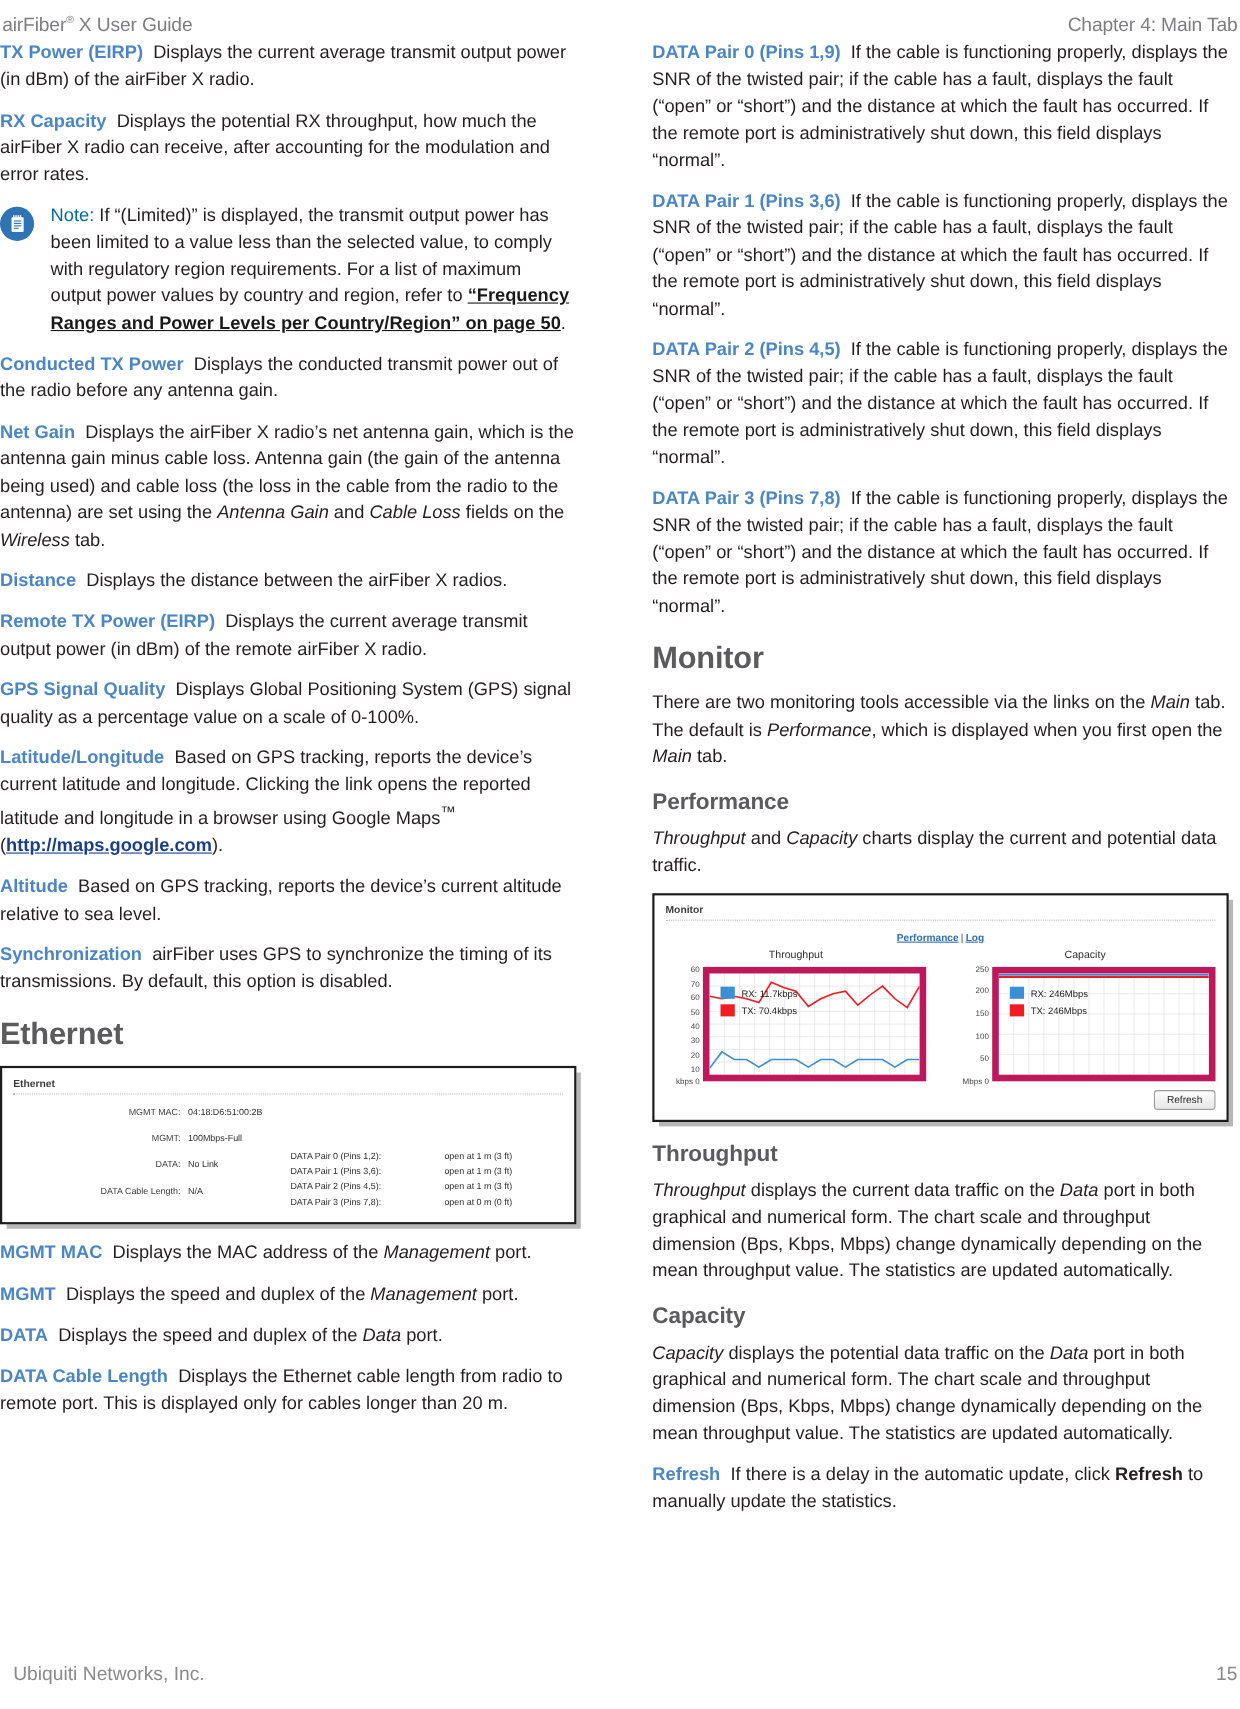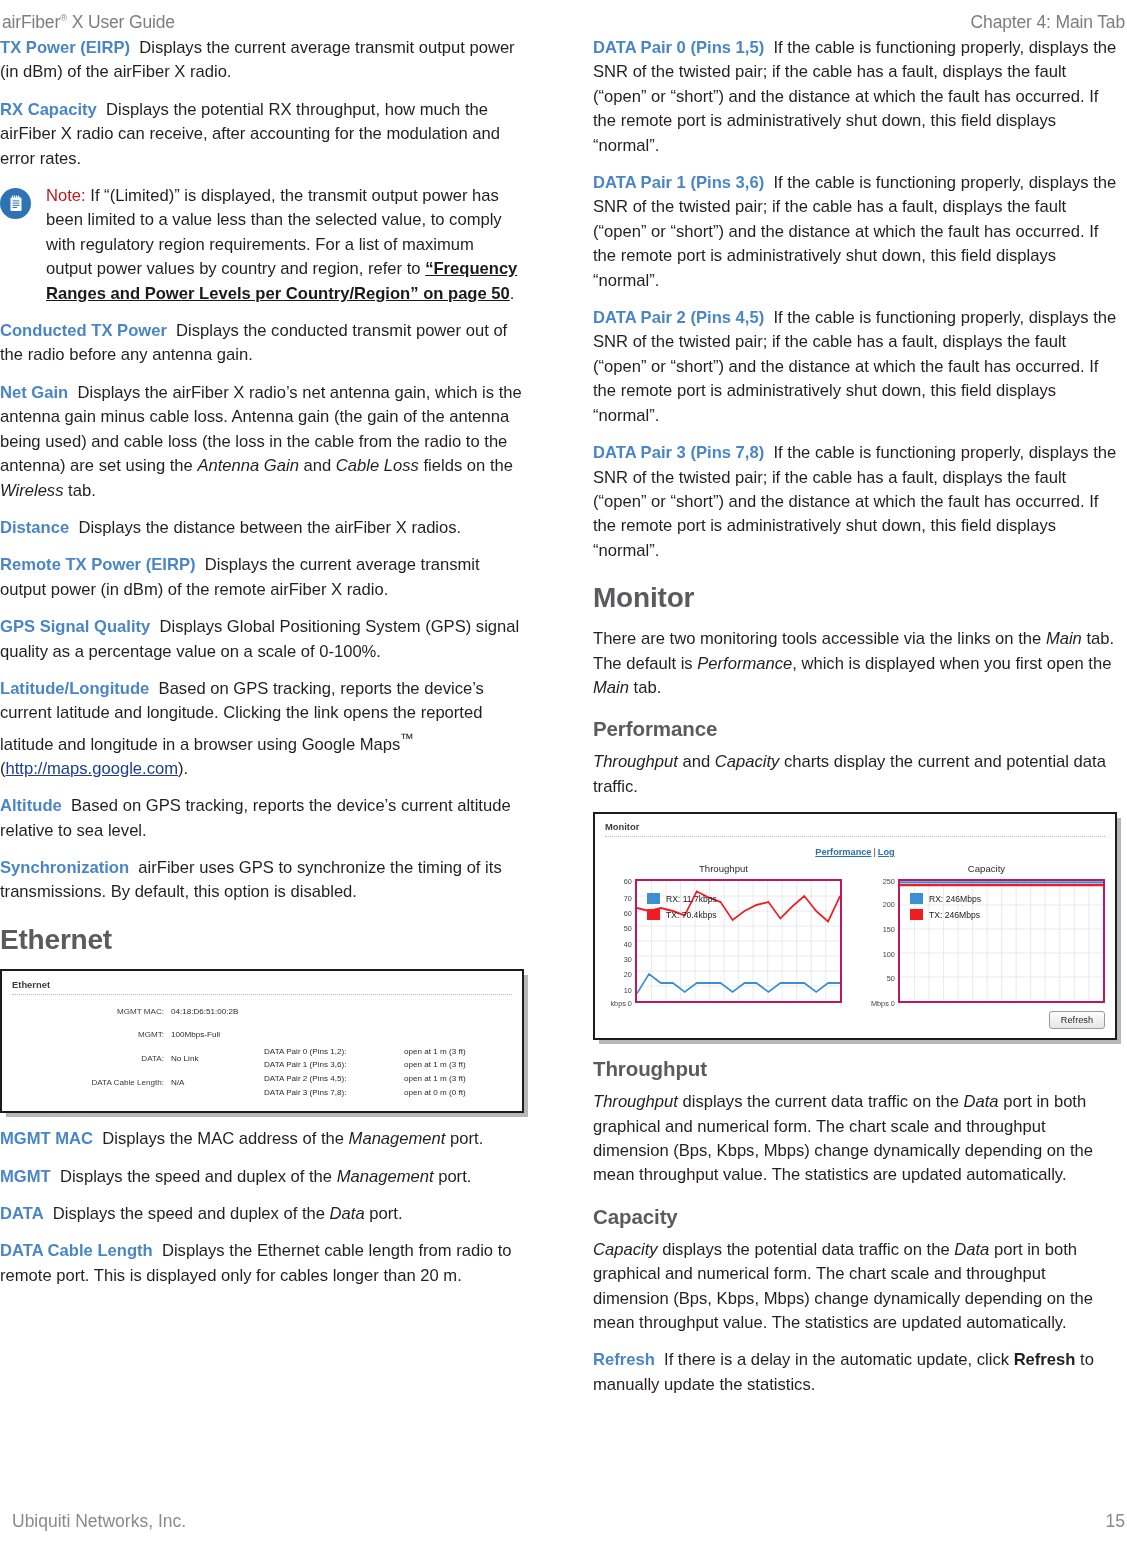--- a/index.html
+++ b/index.html
@@ -61,21 +61,21 @@
   }
   .ital { font-style: italic; }
   .bold { font-weight: bold; }
   a.xref {
     color: #1a1a1a;
     font-weight: bold;
     text-decoration: underline;
   }
   a.weblink {
     color: #1a3e8c;
-    font-weight: normal;
+    font-weight: bold;
     text-decoration: underline;
     text-align: right;
   }
 
   
   h1.h1 {
     margin: 19px 0 13px 0;
     font-size: 28px;
     font-weight: bold;
     color: #5b5b5d;
@@ -107,21 +107,21 @@
     background: #2e74b5;
     display: flex;
     align-items: center;
     justify-content: center;
   }
   .note-body {
     flex: 1 1 auto;
     font-size: 16.6px;
     line-height: 24.4px;
   }
-  .note-label { color: #b91c1c; }
+  .note-label { color: #0369a1; }
 
   
   .figure {
     position: relative;
     margin: 8px 0 14px 0;
   }
   .figure .shadow {
     position: absolute;
     left: 6px; top: 6px; right: -4px; bottom: -4px;
     background: #b7b7b7;
@@ -202,22 +202,22 @@
   }
   .yaxis span {
     position: absolute;
     right: 3px;
     transform: translateY(-50%);
     white-space: nowrap;
   }
   .plot {
     position: relative;
     flex: 1 1 auto;
-    height: 124px;
-    border: 2px solid #be185d;
+    height: 104px;
+    border: 6px solid #be185d;
     background: #ffffff;
     overflow: hidden;
   }
   .plot svg { display: block; width: 100%; height: 100%; }
   .legend {
     position: absolute;
     top: 12px; left: 10px;
     font-size: 8.6px;
     color: #1a1a1a;
   }
@@ -345,21 +345,21 @@
     <p class="body"><span class="term">MGMT</span>&nbsp; <span>Displays the speed and duplex of the </span><span class="ital">Management</span><span> port.</span></p>
 
     <p class="body"><span class="term">DATA</span>&nbsp; <span>Displays the speed and duplex of the </span><span class="ital">Data</span><span> port.</span></p>
 
     <p class="body"><span class="term">DATA Cable Length</span>&nbsp; <span>Displays the Ethernet cable length from radio to remote port. This is displayed only for cables longer than 20 m.</span></p>
 
   </div>
 
   <div class="col col-right">
 
-    <p class="body"><span class="term">DATA Pair 0 (Pins 1,5)</span>&nbsp; <span>If the cable is functioning properly, displays the SNR of the twisted pair; if the cable has a fault, displays the fault (“open” or “short”) and the distance at which the fault has occurred. If the remote port is administratively shut down, this field displays “normal”.</span></p>
+    <p class="body"><span class="term">DATA Pair 0 (Pins 1,9)</span>&nbsp; <span>If the cable is functioning properly, displays the SNR of the twisted pair; if the cable has a fault, displays the fault (“open” or “short”) and the distance at which the fault has occurred. If the remote port is administratively shut down, this field displays “normal”.</span></p>
 
     <p class="body"><span class="term">DATA Pair 1 (Pins 3,6)</span>&nbsp; <span>If the cable is functioning properly, displays the SNR of the twisted pair; if the cable has a fault, displays the fault (“open” or “short”) and the distance at which the fault has occurred. If the remote port is administratively shut down, this field displays “normal”.</span></p>
 
     <p class="body"><span class="term">DATA Pair 2 (Pins 4,5)</span>&nbsp; <span>If the cable is functioning properly, displays the SNR of the twisted pair; if the cable has a fault, displays the fault (“open” or “short”) and the distance at which the fault has occurred. If the remote port is administratively shut down, this field displays “normal”.</span></p>
 
     <p class="body"><span class="term">DATA Pair 3 (Pins 7,8)</span>&nbsp; <span>If the cable is functioning properly, displays the SNR of the twisted pair; if the cable has a fault, displays the fault (“open” or “short”) and the distance at which the fault has occurred. If the remote port is administratively shut down, this field displays “normal”.</span></p>
 
     <h1 class="h1">Monitor</h1>
 
     <p class="body"><span>There are two monitoring tools accessible via the links on the </span><span class="ital">Main</span><span> tab. The default is </span><span class="ital">Performance</span><span>, which is displayed when you first open the </span><span class="ital">Main</span><span> tab.</span></p>

